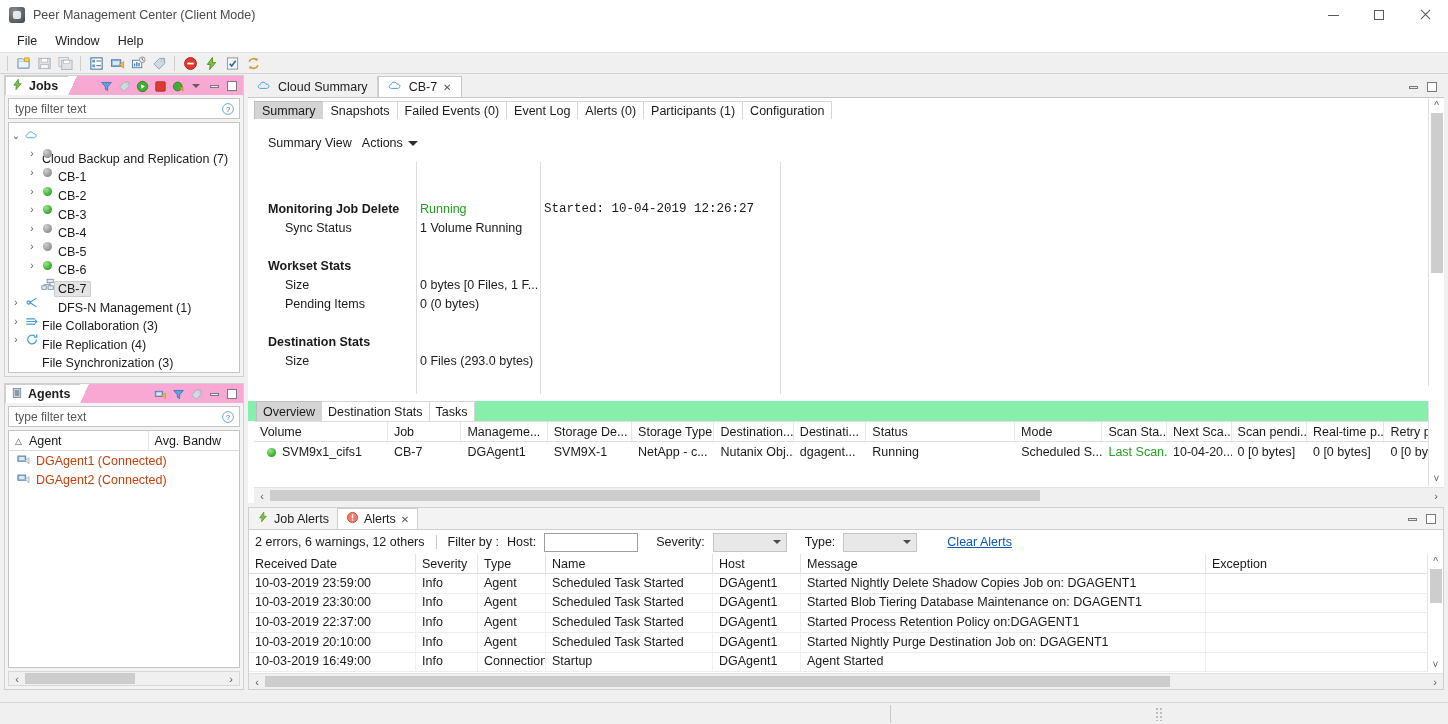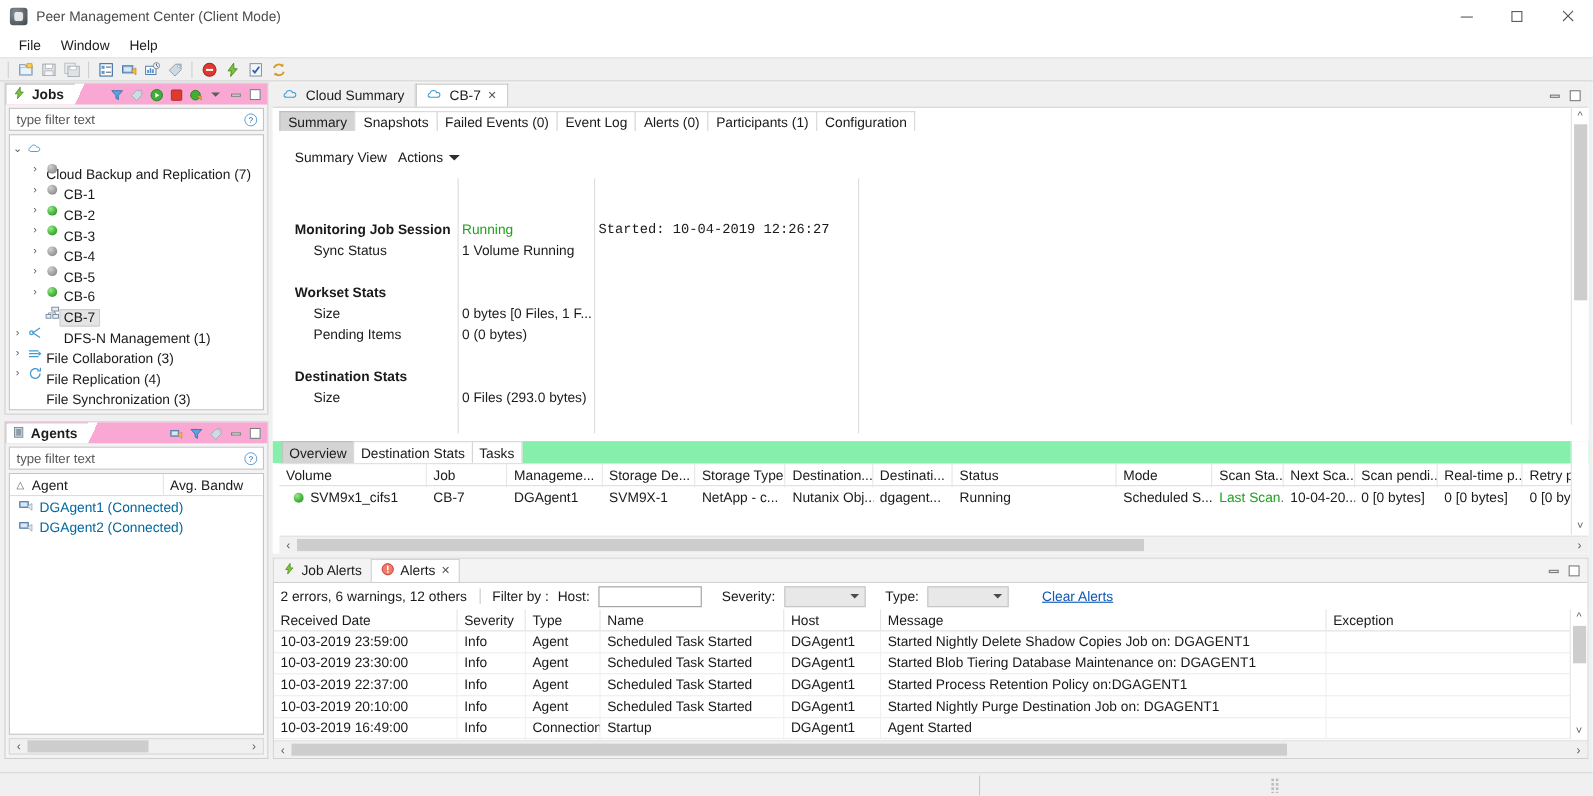--- a/index.html
+++ b/index.html
@@ -102,21 +102,21 @@
   .dot.green { background:radial-gradient(circle at 33% 30%, #9ae88b, #3fae36 62%, #2c8326); }
   .dot.gray  { background:radial-gradient(circle at 33% 30%, #cfcfcf, #9a9a9a 62%, #7c7c7c); }
 
   
   .agents-view { top:308px; height:307px; }
   .table-head {
     display:flex; height:20px; align-items:center; background:#ffffff;
     border-bottom:1px solid #dcdcdc; font-size:12.5px; color:#1a1a1a;
   }
   .th { padding:0 6px; border-right:1px solid #e4e4e4; height:20px; line-height:20px; overflow:hidden; }
-  .agent-row { height:19px; display:flex; align-items:center; gap:5px; padding-left:8px; color:#0369a1; font-size:12.5px; }
+  .agent-row { height:19px; display:flex; align-items:center; gap:5px; padding-left:8px; color:#c2410c; font-size:12.5px; }
 
   .hscroll { height:15px; background:#f0f0f0; display:flex; align-items:center; border-top:1px solid #e2e2e2; }
   .hs-arrow { width:16px; text-align:center; color:#5b5b5b; font-size:11px; }
   .hs-track { flex:1; height:11px; position:relative; }
   .hs-thumb { position:absolute; top:0; height:11px; background:#cdcdcd; }
 
   
   .right-col { position:absolute; left:248px; top:0; width:1196px; height:615px; }
 
   .editor-area { position:absolute; left:0; top:0; right:0; height:428px; background:#ffffff; }
@@ -632,21 +632,21 @@
                 <span class="caret-down"></span>
               </div>
             </div>
 
             <div class="sv-grid">
               <div class="sv-vline" style="left:168px;"></div>
               <div class="sv-vline" style="left:292px;"></div>
               <div class="sv-vline" style="left:532px;"></div>
 
               <div class="sv-col-a">
-                <div class="sv-line bold" style="margin-top:38px;">Monitoring Job Session</div>
+                <div class="sv-line bold" style="margin-top:38px;">Monitoring Job Delete</div>
                 <div class="sv-line indent">Sync Status</div>
                 <div class="sv-gap"></div>
                 <div class="sv-line bold">Workset Stats</div>
                 <div class="sv-line indent">Size</div>
                 <div class="sv-line indent">Pending Items</div>
                 <div class="sv-gap"></div>
                 <div class="sv-line bold">Destination Stats</div>
                 <div class="sv-line indent">Size</div>
               </div>
 

